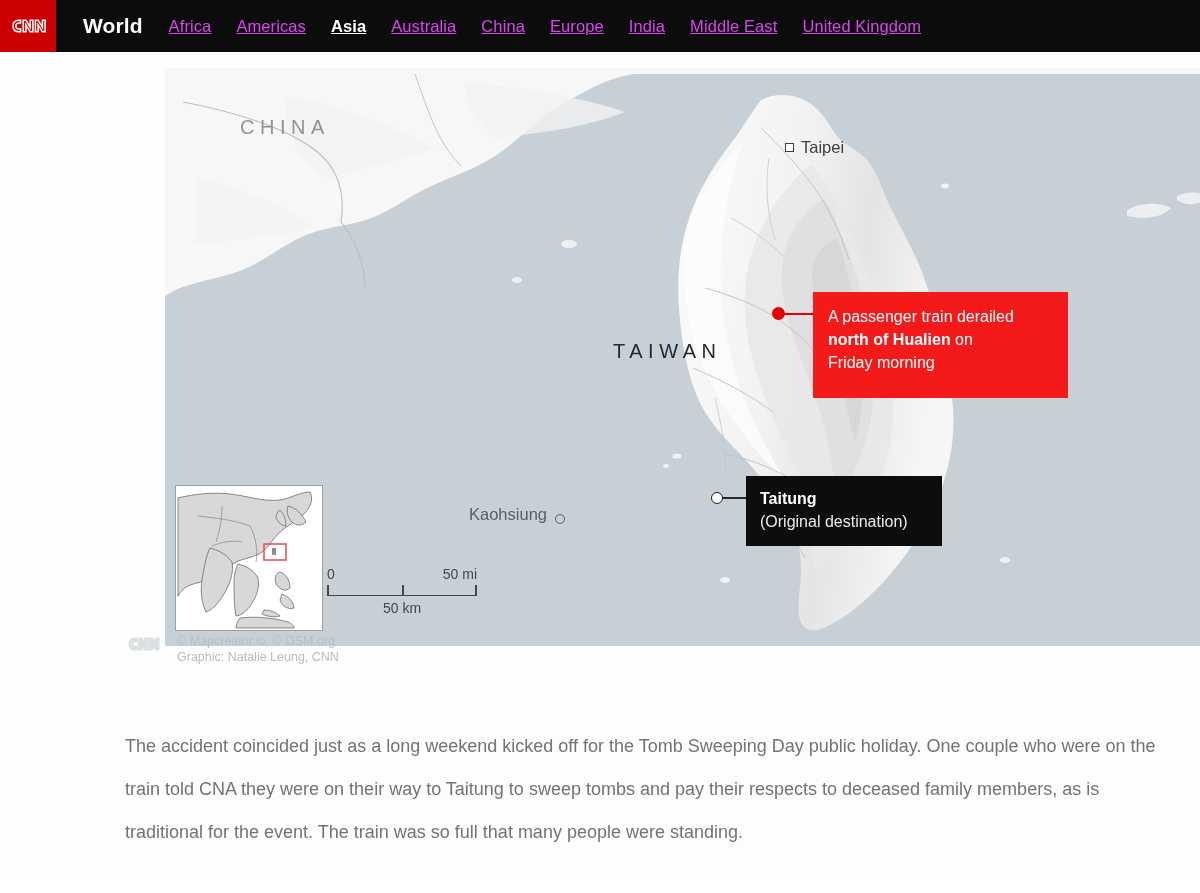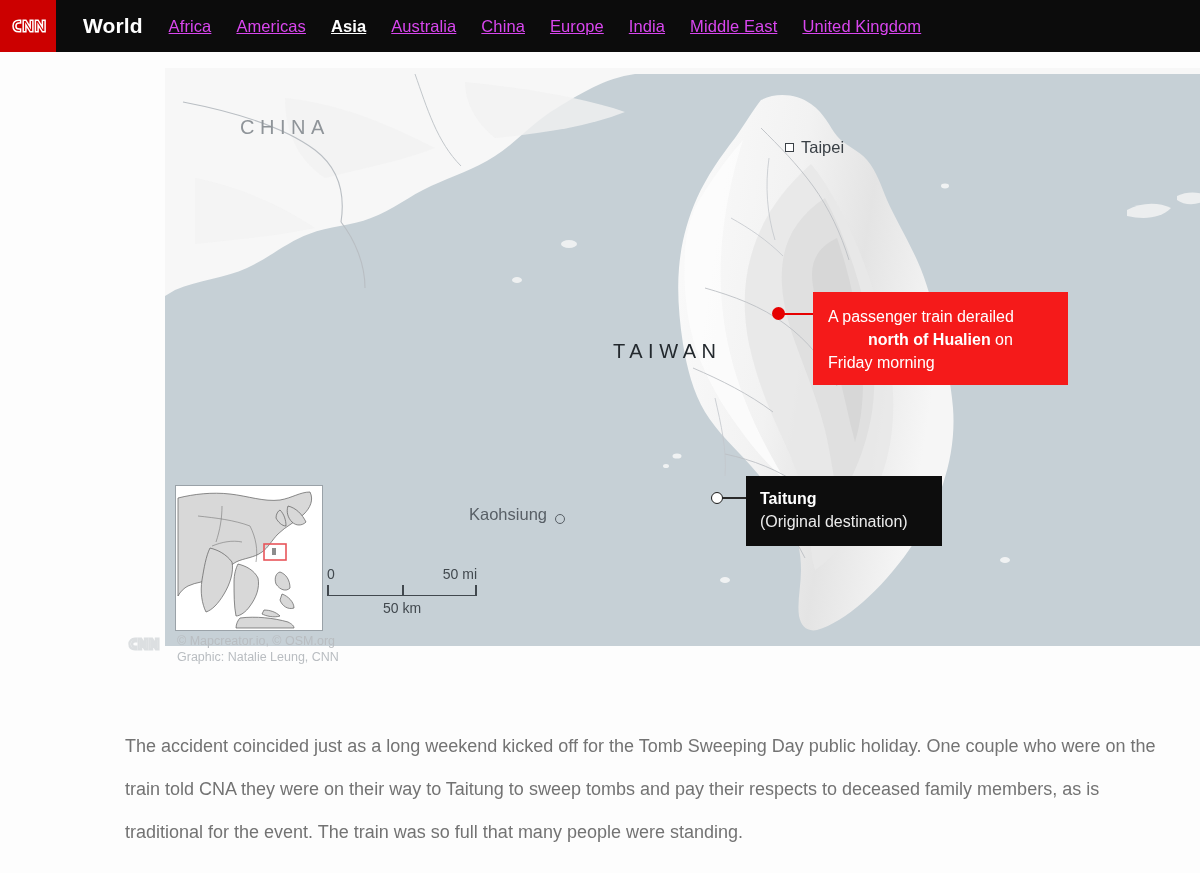--- a/index.html
+++ b/index.html
@@ -125,26 +125,26 @@
     width: 32px; height: 2px;
     background: #e60000;
     z-index: 5;
   }
   .callout-red {
     position: absolute;
     left: 648px; top: 224px;
     width: 255px;
     background: #f51a1a;
     color: #ffffff;
-    padding: 13px 15px 11px 15px;
+    padding: 13px 15px 24px 15px;
     font-size: 16px;
     line-height: 23px;
     z-index: 7;
   }
-  .callout-red b { font-weight: bold; margin-left: 40px; }
+  .callout-red b { font-weight: bold; }
 
   
   .callout-black-dot {
     position: absolute;
     left: 546px; top: 424px;
     width: 12px; height: 12px;
     border-radius: 50%;
     background: #ffffff;
     border: 1.8px solid #1c1c1c;
     z-index: 6;

